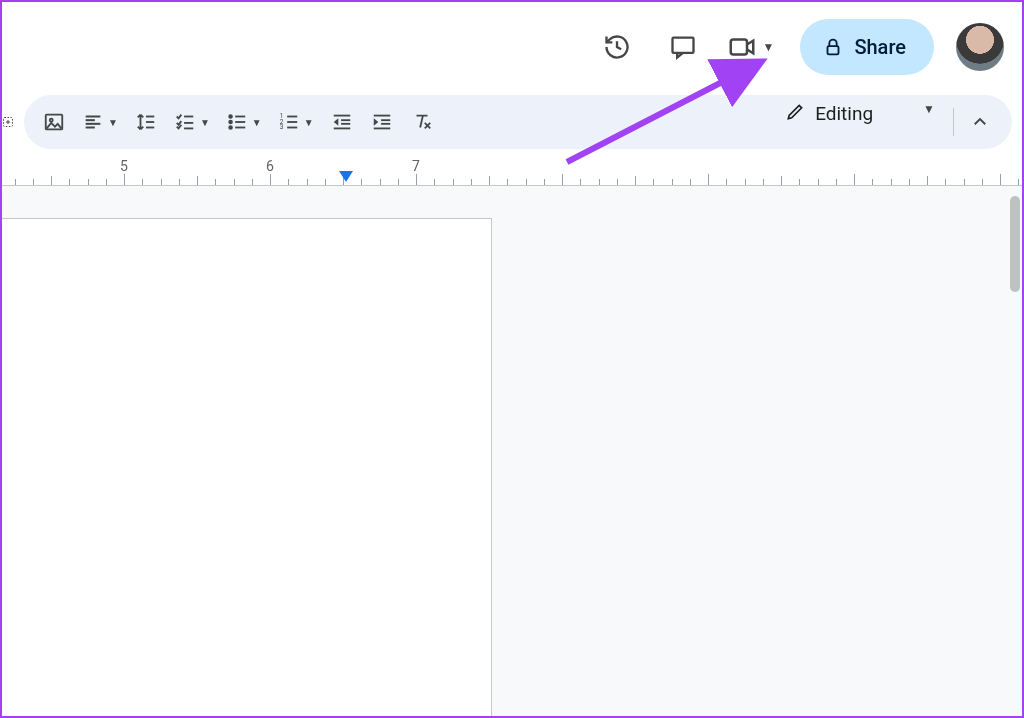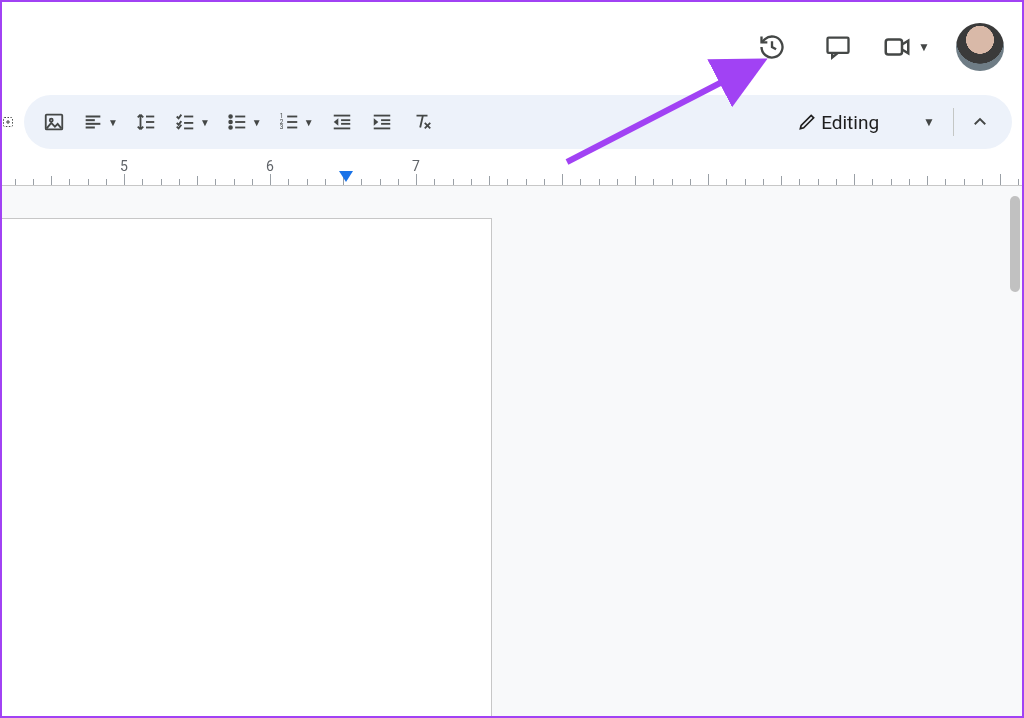--- a/index.html
+++ b/index.html
@@ -71,21 +71,21 @@
     padding: 0 4px;
     border-radius: 6px;
     cursor: pointer;
     min-width: 32px;
     gap: 2px;
   }
   .tool svg { width: 22px; height: 22px; }
   .tool .caret { font-size: 10px; margin-left: 2px; color: #444746; }
   .spacer { flex: 1; }
   .mode-btn {
-    display: flex; align-items: center; gap: 4px;
+    display: flex; align-items: flex-start; gap: 10px;
     padding: 0 10px 0 14px;
     height: 40px;
     cursor: pointer;
     font-size: 19px;
     color: #1f1f1f;
   }
   .mode-btn svg { width: 20px; height: 20px; }
   .mode-caret { font-size: 12px; color: #444746; margin-left: 40px; }
   .divider { width: 1px; height: 28px; background: #c4c7c5; }
   .collapse-btn {
@@ -175,20 +175,27 @@
       <rect x="3" y="4" width="18" height="13" rx="1"></rect>
       <path d="M7 17l0 4 5-4"></path>
     </svg>
   </div>
   <div class="meet-group">
     <svg viewBox="0 0 24 24" width="30" height="30" fill="none" stroke="currentColor" stroke-width="2">
       <rect x="3" y="6" width="13" height="12" rx="2"></rect>
       <path d="M16 10l5-3v10l-5-3"></path>
     </svg>
     <span class="caret">▼</span>
+  </div>
+  <div class="share-btn">
+    <svg viewBox="0 0 24 24" fill="none" stroke="#001d35" stroke-width="2">
+      <rect x="6" y="11" width="12" height="9" rx="1.5"></rect>
+      <path d="M8 11V8a4 4 0 0 1 8 0v3"></path>
+    </svg>
+    <span>Share</span>
   </div>
   <div class="avatar"></div>
 </div>
 
 <div class="toolbar-wrap">
   <div class="addon-cut">
     <svg viewBox="0 0 24 24" width="24" height="24" fill="none" stroke="currentColor" stroke-width="2">
       <rect x="3" y="3" width="18" height="18" rx="2" stroke-dasharray="3 3"></rect>
       <path d="M12 8v8M8 12h8"></path>
     </svg>

